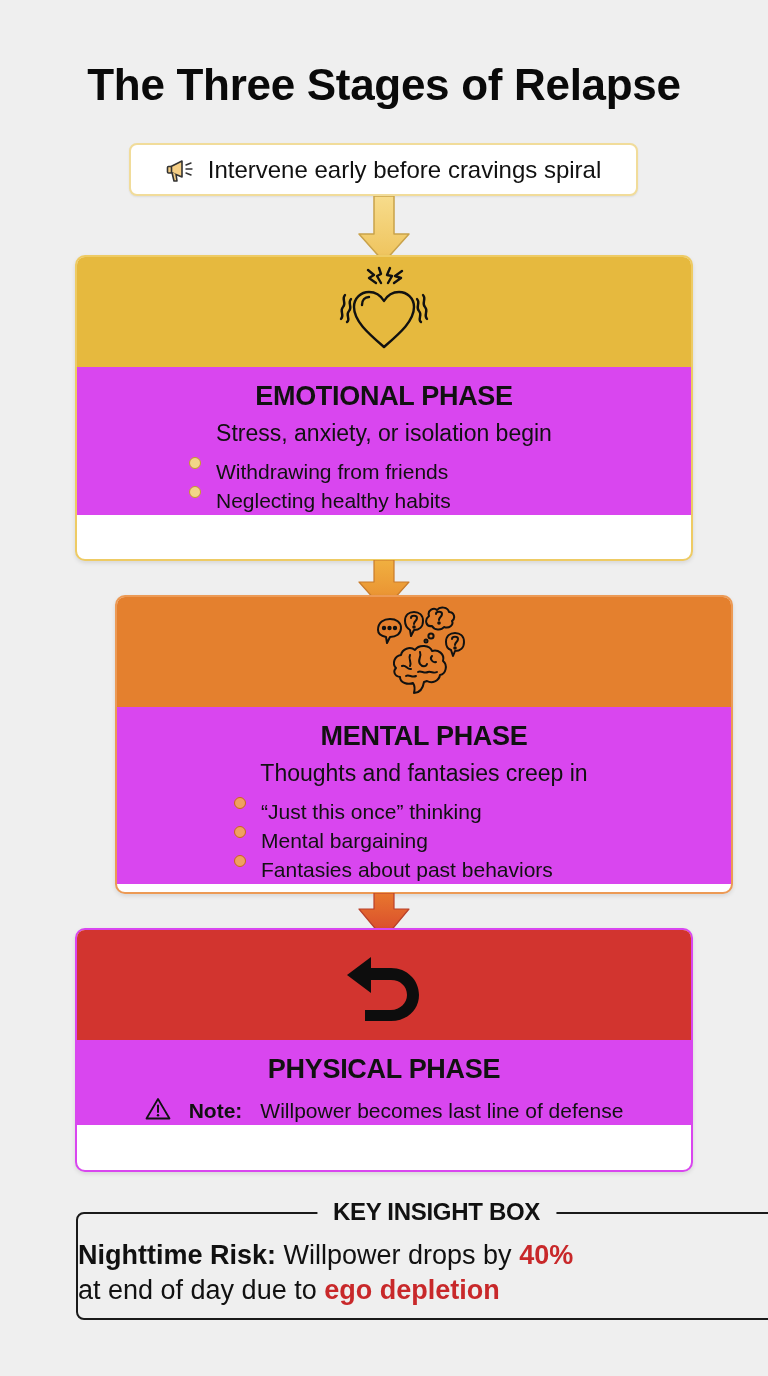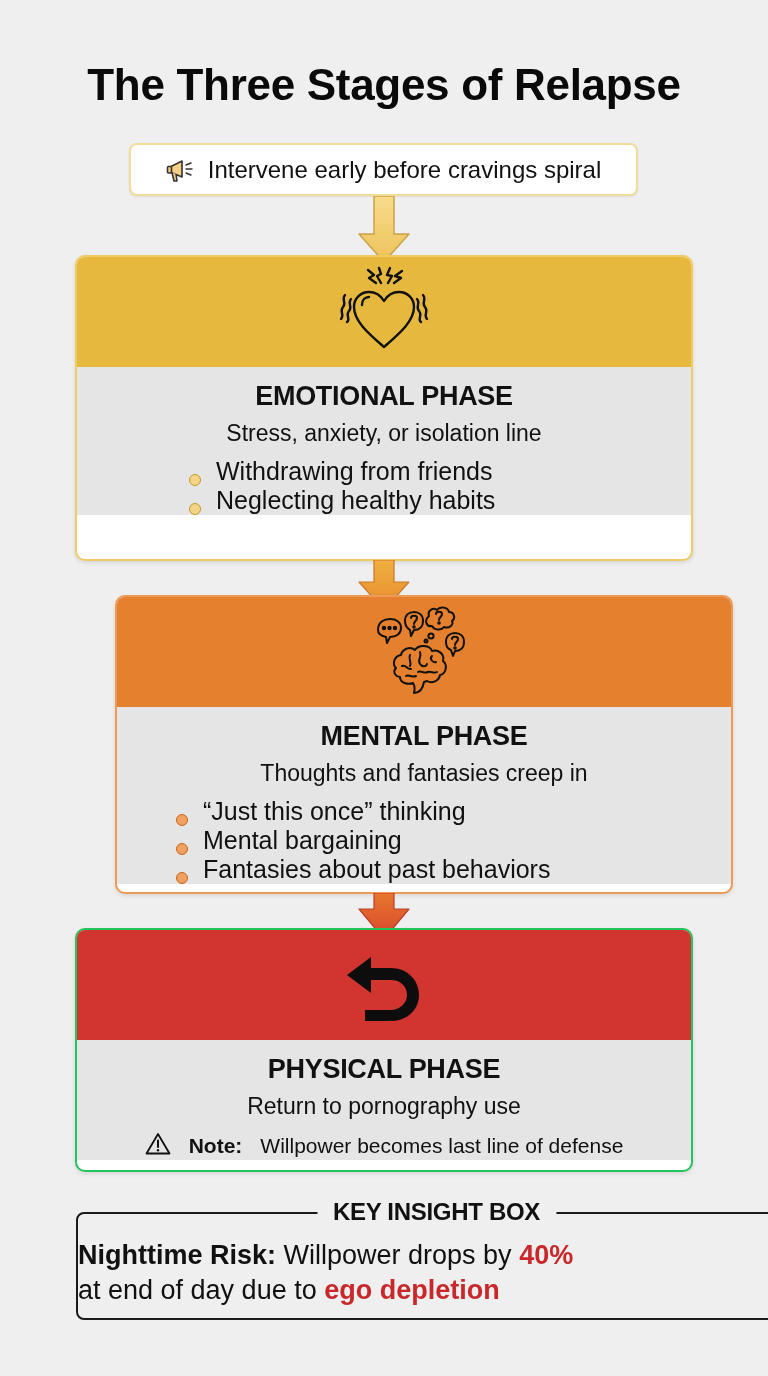--- a/index.html
+++ b/index.html
@@ -31,43 +31,43 @@
   .arrow svg { display: block; }
 
   .phase {
     position: absolute; left: 75px; width: 618px;
     border-radius: 10px; overflow: hidden; background: #fff;
     box-shadow: 0 2px 4px rgba(0,0,0,0.10);
   }
   .phase-head {
     display: flex; align-items: center; justify-content: center;
   }
-  .phase-body { background: #e5e5e5; text-align: center; padding-top: 14px; }
+  .phase-body { background: #d946ef; text-align: center; padding-top: 14px; }
   .phase-title { font-size: 27px; font-weight: 700; letter-spacing: -0.3px; }
   .phase-sub { font-size: 23px; margin-top: 8px; color: #111; }
   .bullets { list-style: none; text-align: left; margin-top: 10px; }
   .bullets li {
-    display: flex; align-items: flex-end; font-size: 25px; line-height: 29px; color: #111;
+    display: flex; align-items: flex-start; font-size: 21px; line-height: 29px; color: #111;
   }
   .dot {
     width: 12px; height: 12px; border-radius: 50%;
     display: inline-block; margin-right: 15px; flex: none;
   }
 
   .p1 { top: 255px; height: 306px; border: 2px solid #eecb64; }
   .p1 .phase-head { height: 110px; background: #e6b93e; }
   .p1 .bullets { padding-left: 112px; }
   .p1 .dot { background: #f2d588; border: 1.5px solid #c49a2c; }
 
   .p2 { top: 595px; height: 299px; border: 2px solid #ec9a55; margin-left: 40px; }
   .p2 .phase-head { height: 110px; background: #e4802e; }
-  .p2 .bullets { padding-left: 59px; }
+  .p2 .bullets { padding-left: 117px; }
   .p2 .dot { background: #f0a060; border: 1.5px solid #c9661c; }
 
-  .p3 { top: 928px; height: 244px; border: 2px solid #22c55e; }
+  .p3 { top: 928px; height: 244px; border: 2px solid #d946ef; }
   .p3 .phase-head { height: 110px; background: #d2342f; }
   .note { font-size: 21px; margin-top: 12px; display: flex; align-items: center; justify-content: center; gap: 18px; }
   .note b { font-weight: 700; }
 
   .insight {
     position: absolute; left: 76px; top: 1212px; width: 721px; height: 108px;
     border: 2.5px solid #1a1a1a; border-radius: 8px;
   }
   .insight-label {
     position: absolute; top: -16px; left: 50%; transform: translateX(-50%);
@@ -125,21 +125,21 @@
             <path d="M13 30 C9 34 15 38 11 42 C7 46 13 50 9 54"></path>
             <path d="M19 34 C15 38 21 42 17 46 C13 50 19 54 15 57"></path>
             <path d="M91 30 C95 34 89 38 93 42 C97 46 91 50 95 54"></path>
             <path d="M85 34 C89 38 83 42 87 46 C91 50 85 54 89 57"></path>
           </g>
         </svg>
       </span>
     </div>
     <div class="phase-body">
       <div class="phase-title">EMOTIONAL PHASE</div>
-      <div class="phase-sub">Stress, anxiety, or isolation line</div>
+      <div class="phase-sub">Stress, anxiety, or isolation begin</div>
       <ul class="bullets">
         <li>
             <span class="dot"></span>
             <span>Withdrawing from friends</span>
           </li>
         <li>
             <span class="dot"></span>
             <span>Neglecting healthy habits</span>
           </li>
       </ul>
@@ -224,21 +224,20 @@
   <div class="phase p3">
     <div class="phase-head">
       <span style="margin-top:10px;">
         <svg width="82" height="70" viewBox="0 0 82 70">
           <path d="M4 22 L28 4 L28 15 L48 15 C64 15 76 27 76 42 C76 57 64 68 48 68 L22 68 L22 57 L48 57 C57 57 64 50 64 42 C64 33 57 27 48 27 L28 27 L28 40 Z" fill="#0d0d0d"></path>
         </svg>
       </span>
     </div>
     <div class="phase-body">
       <div class="phase-title">PHYSICAL PHASE</div>
-      <div class="phase-sub">Return to pornography use</div>
       <div class="note">
         <span>
           <svg width="26" height="23" viewBox="0 0 26 23">
             <path d="M13 2 L24.5 21.5 L1.5 21.5 Z" fill="none" stroke="#111" stroke-width="1.8" stroke-linejoin="round"></path>
             <path d="M13 8.5 L13 15" stroke="#111" stroke-width="2" stroke-linecap="round"></path>
             <circle cx="13" cy="18.3" r="1.2" fill="#111"></circle>
           </svg>
         </span>
         <b>Note:</b>
         <span>Willpower becomes last line of defense</span>

